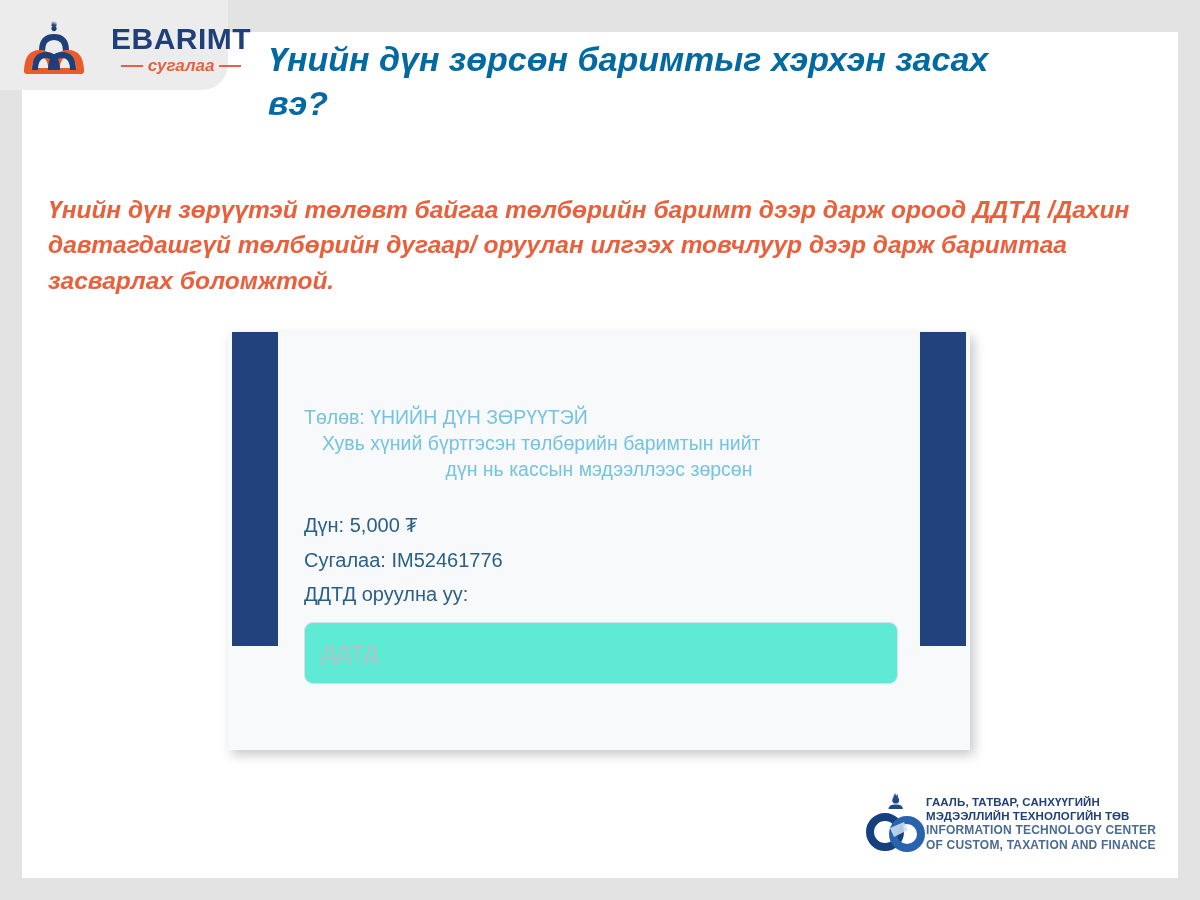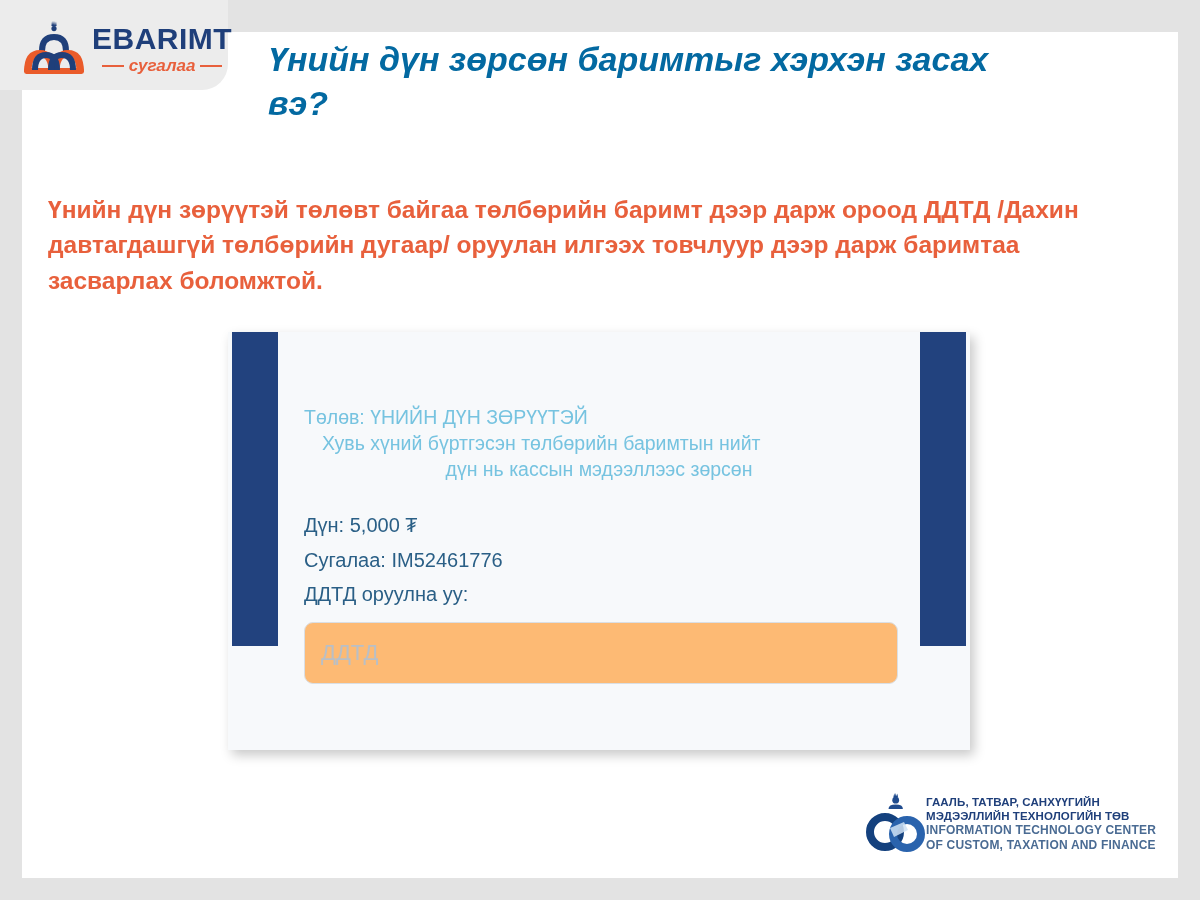--- a/index.html
+++ b/index.html
@@ -49,21 +49,21 @@
   }
 
   
   .brand {
     position: absolute;
     left: 22px; top: 16px;
     width: 200px; height: 66px;
     z-index: 5;
     display: flex;
     align-items: center;
-    gap: 6px;
+    gap: 25px;
   }
   .brand-mark { width: 64px; height: 58px; position: relative; flex: none; }
   .brand-text { display: flex; flex-direction: column; align-items: center; }
   .brand-name {
     font-size: 30px; font-weight: bold; letter-spacing: 0.5px;
     color: #1f3f7a; line-height: 1;
   }
   .brand-sub-row { display: flex; align-items: center; gap: 5px; margin-top: 3px; text-align: center; }
   .brand-rule { width: 22px; height: 2px; background: #e8603c; }
   .brand-sub {
@@ -83,20 +83,21 @@
     color: #0369a1;
     z-index: 4;
   }
 
   .lead-text {
     position: absolute;
     left: 48px; top: 192px;
     width: 1090px;
     font-size: 24.5px;
     font-weight: bold;
+    font-style: italic;
     line-height: 1.44;
     color: #e8603c;
     z-index: 4;
   }
 
   
   .receipt-card {
     position: absolute;
     left: 228px; top: 332px;
     width: 742px; height: 418px;
@@ -146,21 +147,21 @@
     line-height: 1.72;
   }
 
   .input-wrap { margin-top: 10px; }
   .ddtd-input {
     display: block;
     width: 594px;
     height: 62px;
     border: 1px solid #dadfe4;
     border-radius: 9px;
-    background: #fdba74;
+    background: #5eead4;
     font-family: "Liberation Sans", sans-serif;
     font-size: 22px;
     color: #222;
     padding: 0 16px;
   }
   .ddtd-input::placeholder { color: #b9bfc6; }
 
   
   .footer-logo {
     position: absolute;

